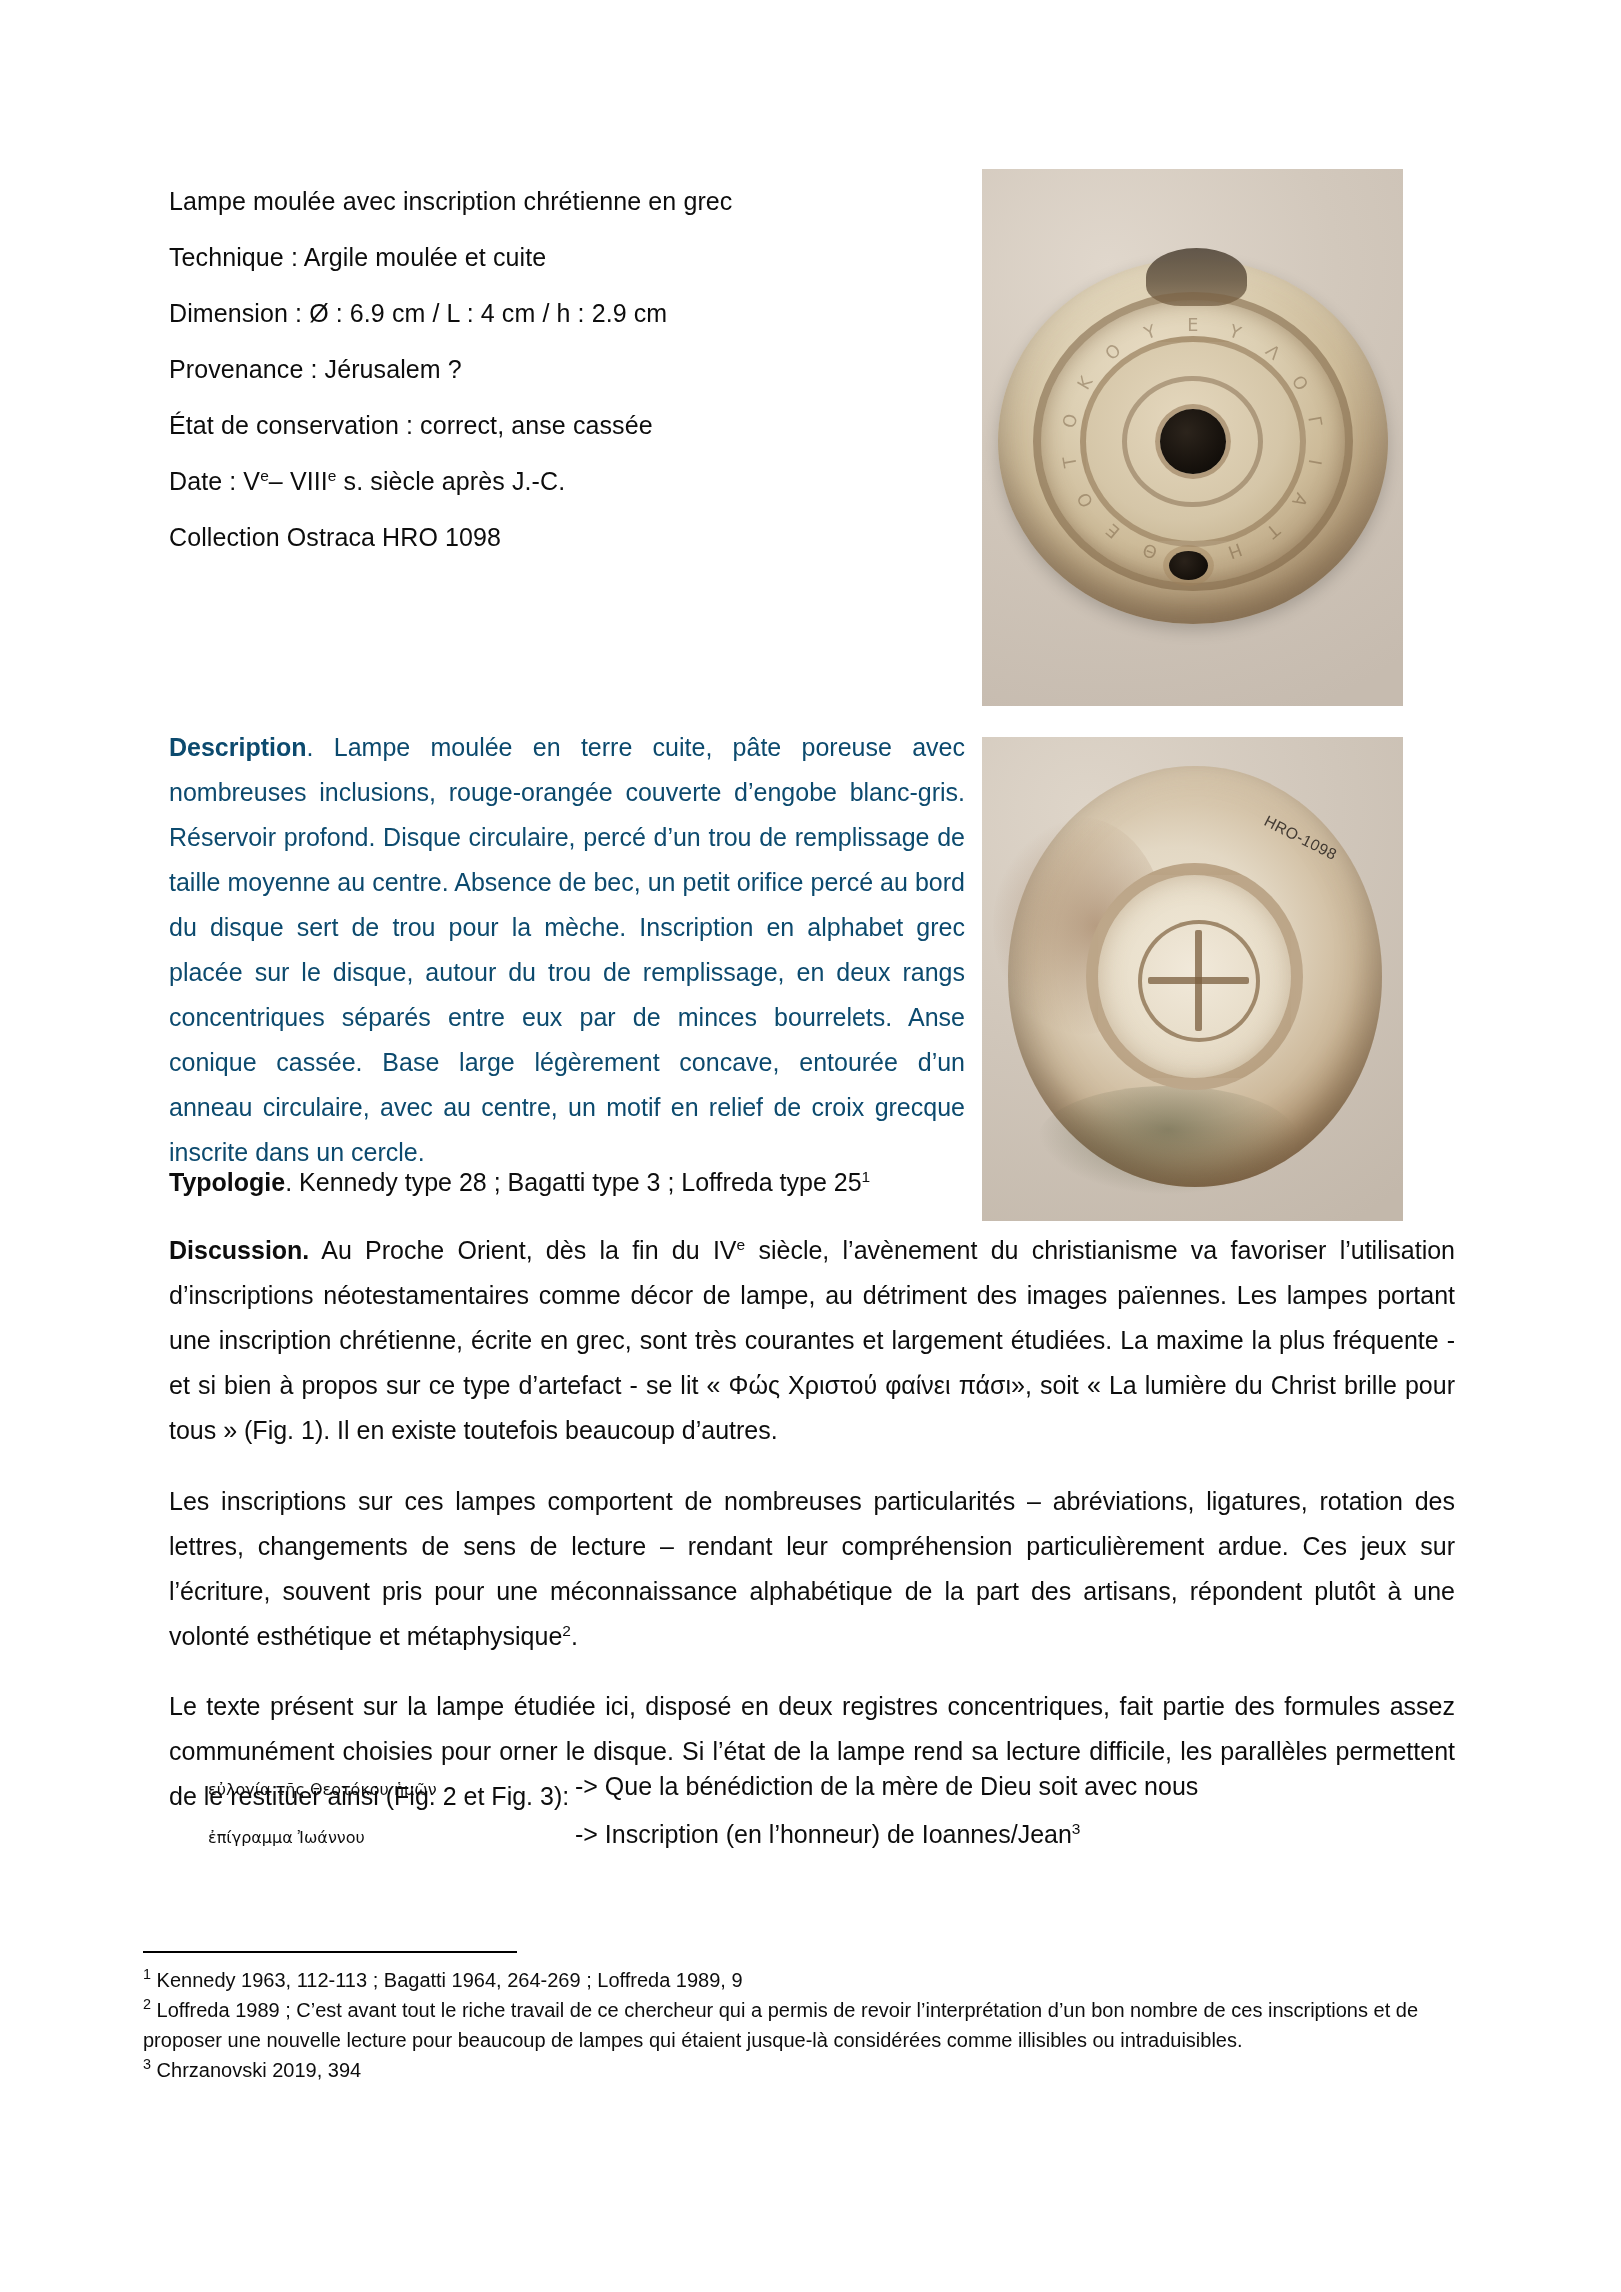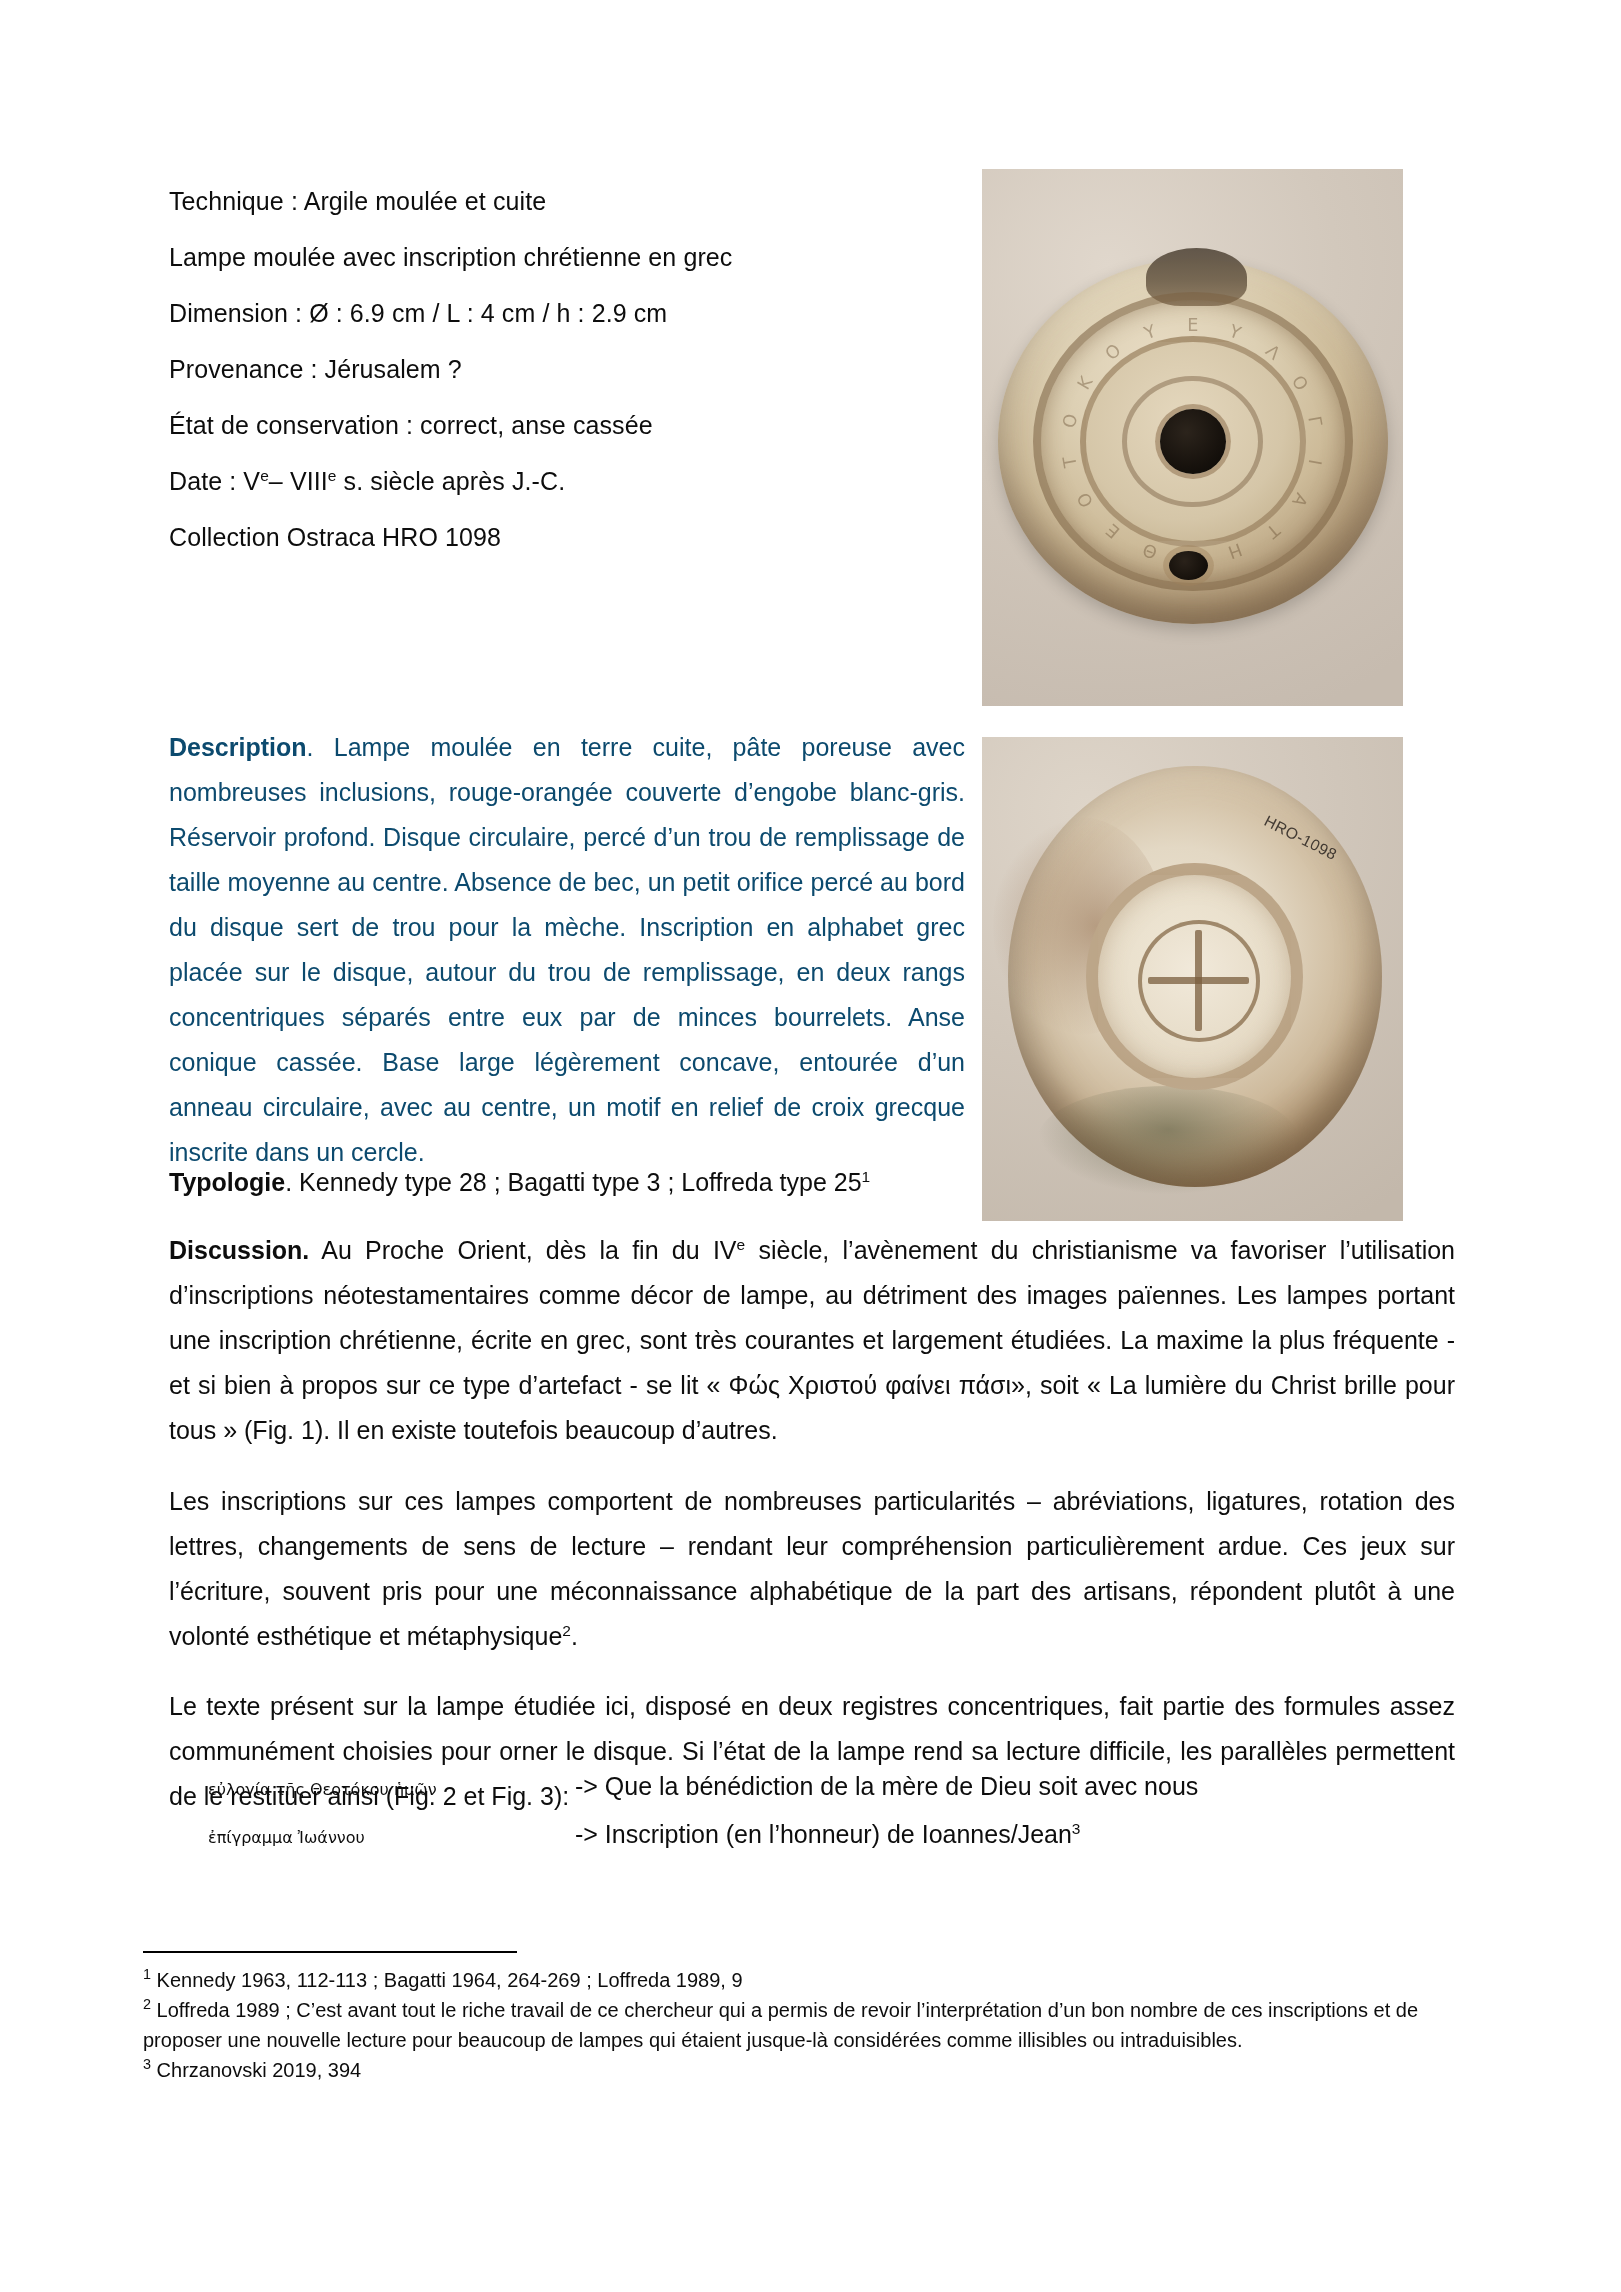--- a/index.html
+++ b/index.html
@@ -333,22 +333,22 @@
     vertical-align: super;
     line-height: 0;
   }
 </style>
 </head>
 <body>
 
 <div class="page">
 
   <div class="ident-block">
+    <div class="ident-line">Lampe moulée avec inscription chrétienne en grec</div>
     <div class="ident-line">Technique : Argile moulée et cuite</div>
-    <div class="ident-line">Lampe moulée avec inscription chrétienne en grec</div>
     <div class="ident-line">Dimension : Ø : 6.9 cm / L : 4 cm / h : 2.9 cm</div>
     <div class="ident-line">Provenance : Jérusalem ?</div>
     <div class="ident-line">État de conservation : correct, anse cassée</div>
     <div class="ident-line"><span>Date : V</span><sup>e</sup><span>– VIII</span><sup>e</sup><span> s. siècle après J.-C.</span></div>
     <div class="ident-line">Collection Ostraca HRO 1098</div>
   </div>
 
   <div class="photo photo-top">
     <div class="photo-bg"></div>
     <div class="lamp-top">

